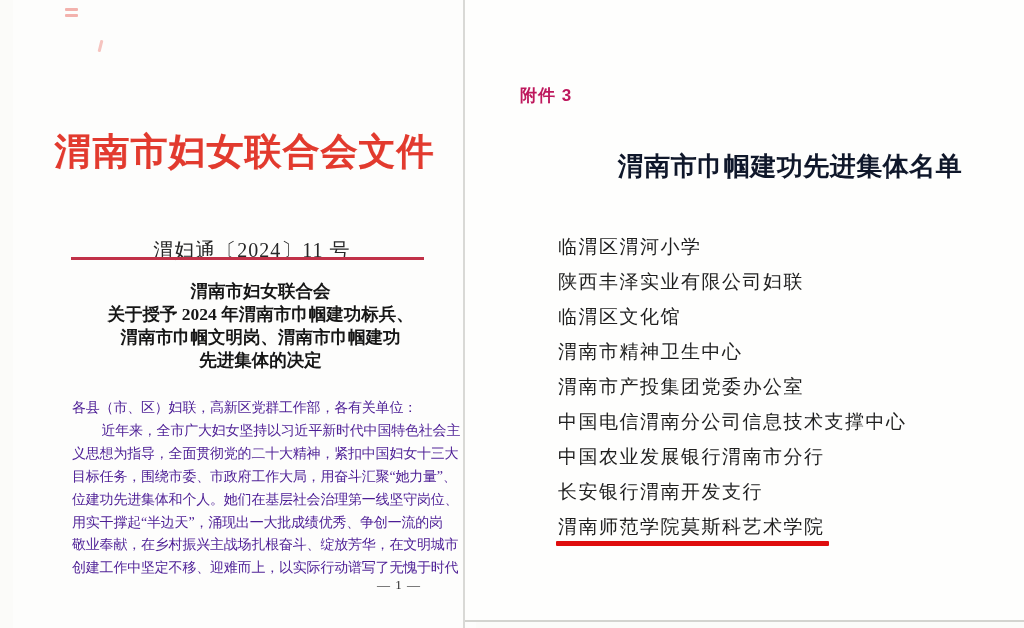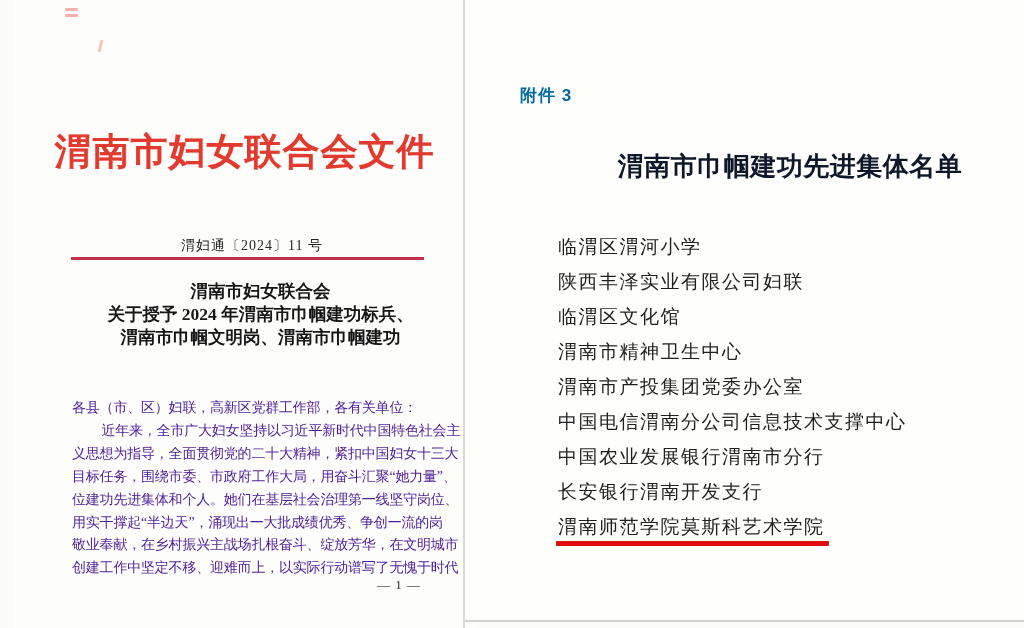--- a/index.html
+++ b/index.html
@@ -58,21 +58,21 @@
     text-shadow: 0.4px 0.4px 0 rgba(226,58,46,0.35);
     white-space: nowrap;
   }
   .doc-number {
     position: absolute;
     top: 237px;
     left: 0;
     width: 466px;
     padding-left: 12px;
     text-align: center;
-    font-size: 14px;
+    font-size: 20px;
     letter-spacing: 1px;
     color: #262626;
     white-space: nowrap;
   }
   .red-rule {
     position: absolute;
     top: 257px;
     left: 58px;
     width: 353px;
     height: 2.5px;
@@ -115,21 +115,21 @@
   }
 
   
   .attachment-label {
     position: absolute;
     top: 84px;
     left: 55px;
     font-size: 17px;
     font-weight: 600;
     font-family: "Liberation Sans", "DejaVu Sans", sans-serif;
-    color: #0369a1;
+    color: #be185d;
     letter-spacing: 1px;
   }
   .list-title {
     position: absolute;
     top: 149px;
     left: 90px;
     width: 470px;
     text-align: center;
     font-size: 26px;
     font-weight: 700;
@@ -173,20 +173,21 @@
     <h1 class="org-title">渭南市妇女联合会文件</h1>
 
     <div class="doc-number">渭妇通〔2024〕11 号</div>
 
     <div class="red-rule"></div>
 
     <div class="doc-heading">
       <div>渭南市妇女联合会</div>
       <div>关于授予 2024 年渭南市巾帼建功标兵、</div>
       <div>渭南市巾帼文明岗、渭南市巾帼建功</div>
+      <div>先进集体的决定</div>
     </div>
 
     <div class="doc-body">
       <div>各县（市、区）妇联，高新区党群工作部，各有关单位：</div>
       <div class="indent">近年来，全市广大妇女坚持以习近平新时代中国特色社会主</div>
       <div>义思想为指导，全面贯彻党的二十大精神，紧扣中国妇女十三大</div>
       <div>目标任务，围绕市委、市政府工作大局，用奋斗汇聚“她力量”、</div>
       <div>位建功先进集体和个人。她们在基层社会治理第一线坚守岗位、</div>
       <div>用实干撑起“半边天”，涌现出一大批成绩优秀、争创一流的岗</div>
       <div>敬业奉献，在乡村振兴主战场扎根奋斗、绽放芳华，在文明城市</div>

